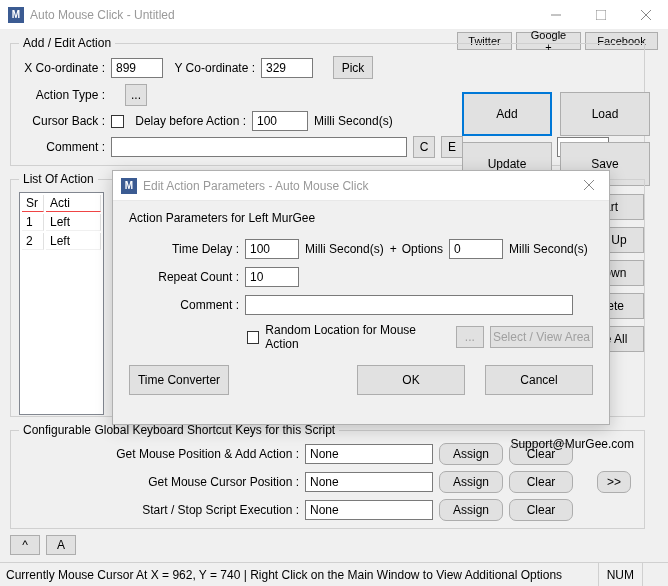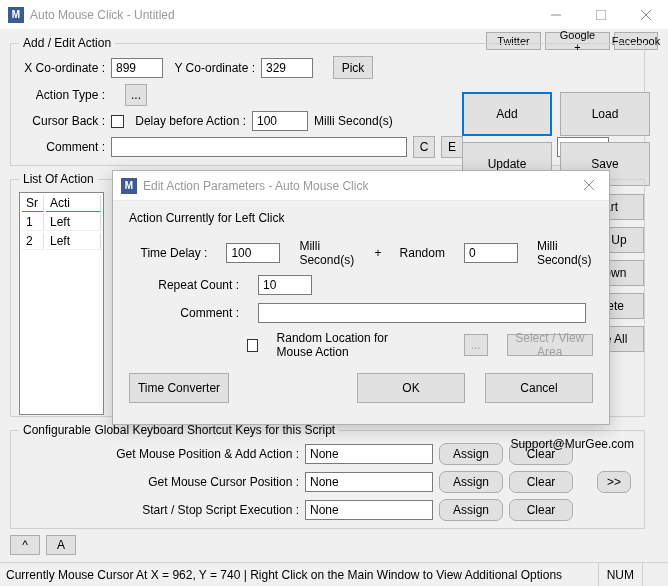--- a/index.html
+++ b/index.html
@@ -39,21 +39,21 @@
 .statusbar .cell { border-left: 1px solid #d0d0d0; padding: 0 8px; height: 100%; display: flex; align-items: center; }
 .bottombtns { display: flex; gap: 6px; margin-top: 2px; }
 .bottombtns .btn { width: 30px; height: 20px; }
 
 .modal { position: absolute; left: 112px; top: 170px; width: 498px; height: 255px; background: #f0f0f0; border: 1px solid #b0b0b0; box-shadow: 0 4px 16px rgba(0,0,0,0.2); }
 .modal .mtitle { height: 30px; background: #fff; display: flex; align-items: center; padding: 0 0 0 8px; border-bottom: 1px solid #e8e8e8; }
 .modal .mtitle .icon { width: 16px; height: 16px; background: #3b5b92; color: #fff; font-weight: bold; display: flex; align-items: center; justify-content: center; font-size: 10px; margin-right: 6px; }
 .modal .mtitle .t { color: #999; flex: 1; }
 .modal .mtitle .x { width: 40px; text-align: center; color: #888; }
 .modal .mbody { padding: 10px 16px; }
-.modal .mrow { display: flex; align-items: center; gap: 19px; margin-bottom: 8px; }
+.modal .mrow { display: flex; align-items: center; gap: 6px; margin-bottom: 8px; }
 .modal .mlbl { width: 110px; text-align: right; }
 .modal .btn { height: 30px; }
 .checkbox { width: 13px; height: 13px; border: 1px solid #333; background: #fff; display: inline-block; }
 .support { position: absolute; right: 10px; top: 0; font-size: 12px; }
 </style>
 </head>
 <body>
 
 <div class="titlebar">
   <div class="icon">M</div>
@@ -75,21 +75,21 @@
           <line x1="10" y1="0" x2="0" y2="10" stroke="#888"></line>
         </svg>
       </div>
   </div>
 </div>
 
 <div class="body">
   <div class="social">
     <button class="btn" style="width:55px;height:18px">Twitter</button>
     <button class="btn" style="width:65px;height:18px">Google +</button>
-    <button class="btn" style="width:44px;height:18px">Facebook</button>
+    <button class="btn" style="width:73px;height:18px">Facebook</button>
   </div>
 
   <fieldset style="margin-top:2px; width:635px; height:130px;">
     <legend>Add / Edit Action</legend>
     <div class="row">
       <span class="label" style="width:86px">X Co-ordinate :</span>
       <input type="text" style="width: 52px;" value="899">
       <span class="label" style="width:86px">Y Co-ordinate :</span>
       <input type="text" style="width: 52px;" value="329">
       <span style="width:8px"></span>
@@ -200,27 +200,27 @@
 <div class="modal">
   <div class="mtitle">
     <div class="icon">M</div>
     <div class="t">Edit Action Parameters - Auto Mouse Click</div>
     <div class="x"><svg width="10" height="10" viewBox="0 0 10 10">
           <line x1="0" y1="0" x2="10" y2="10" stroke="#888"></line>
           <line x1="10" y1="0" x2="0" y2="10" stroke="#888"></line>
         </svg></div>
   </div>
   <div class="mbody">
-    <div style="margin-bottom:14px">Action Currently for Left Click</div>
+    <div style="margin-bottom:14px">Action Parameters for Left MurGee</div>
     <div class="mrow">
       <span class="mlbl">Time Delay :</span>
       <input type="text" style="width: 54px;" value="100">
       <span>Milli Second(s)</span>
       <span style="width:6px;text-align:center">+</span>
-      <span>Random</span>
+      <span>Options</span>
       <input type="text" style="width: 54px;" value="0">
       <span>Milli Second(s)</span>
     </div>
     <div class="mrow">
       <span class="mlbl">Repeat Count :</span>
       <input type="text" style="width: 54px;" value="10">
     </div>
     <div class="mrow">
       <span class="mlbl">Comment :</span>
       <input type="text" style="width: 328px;" value="">

